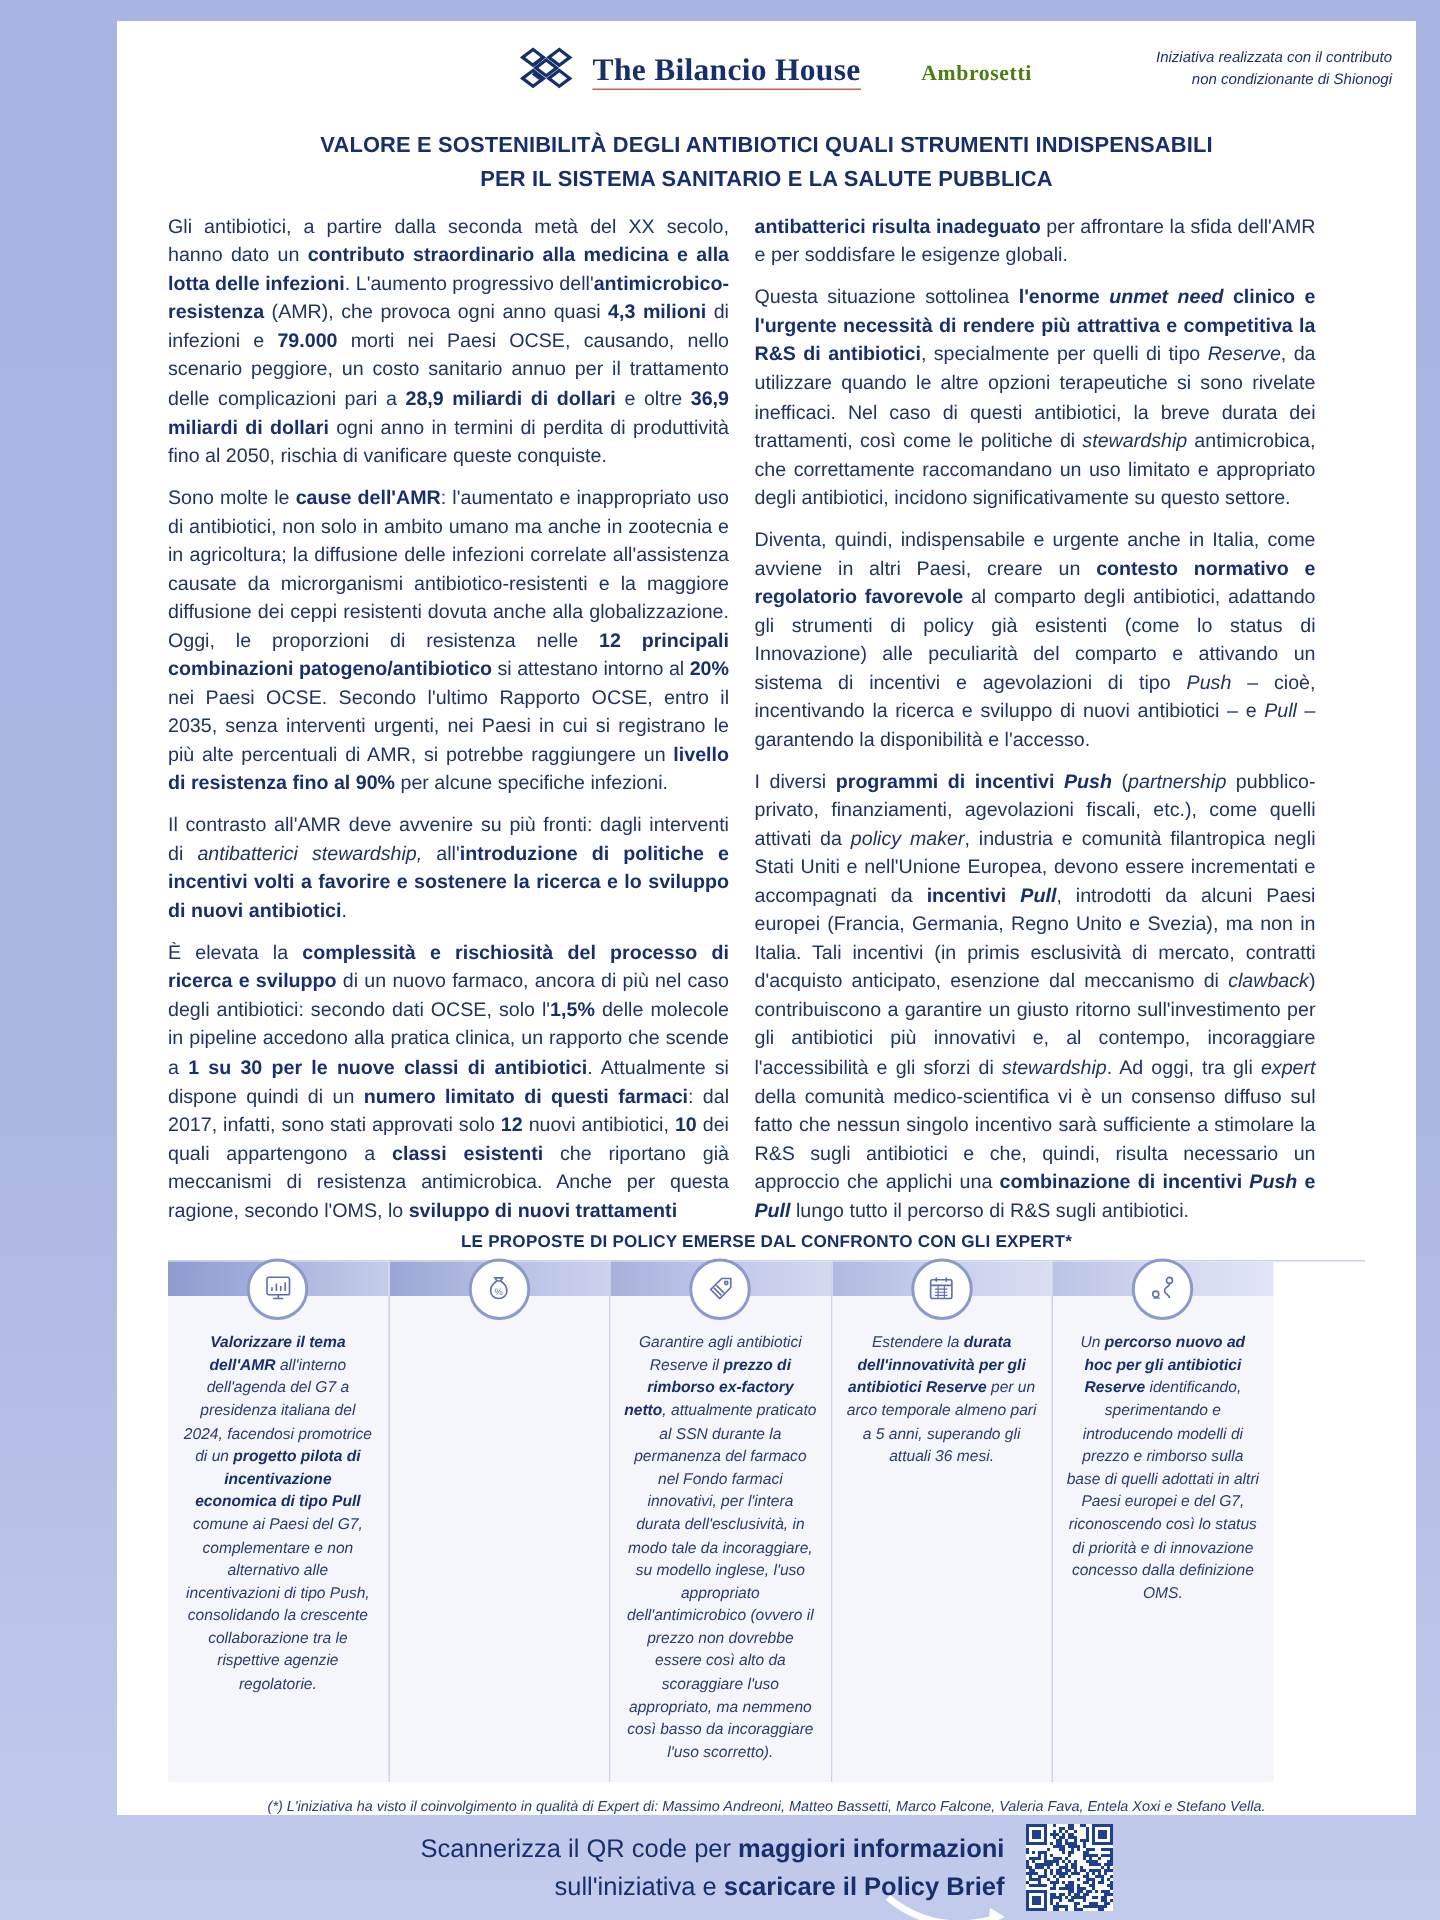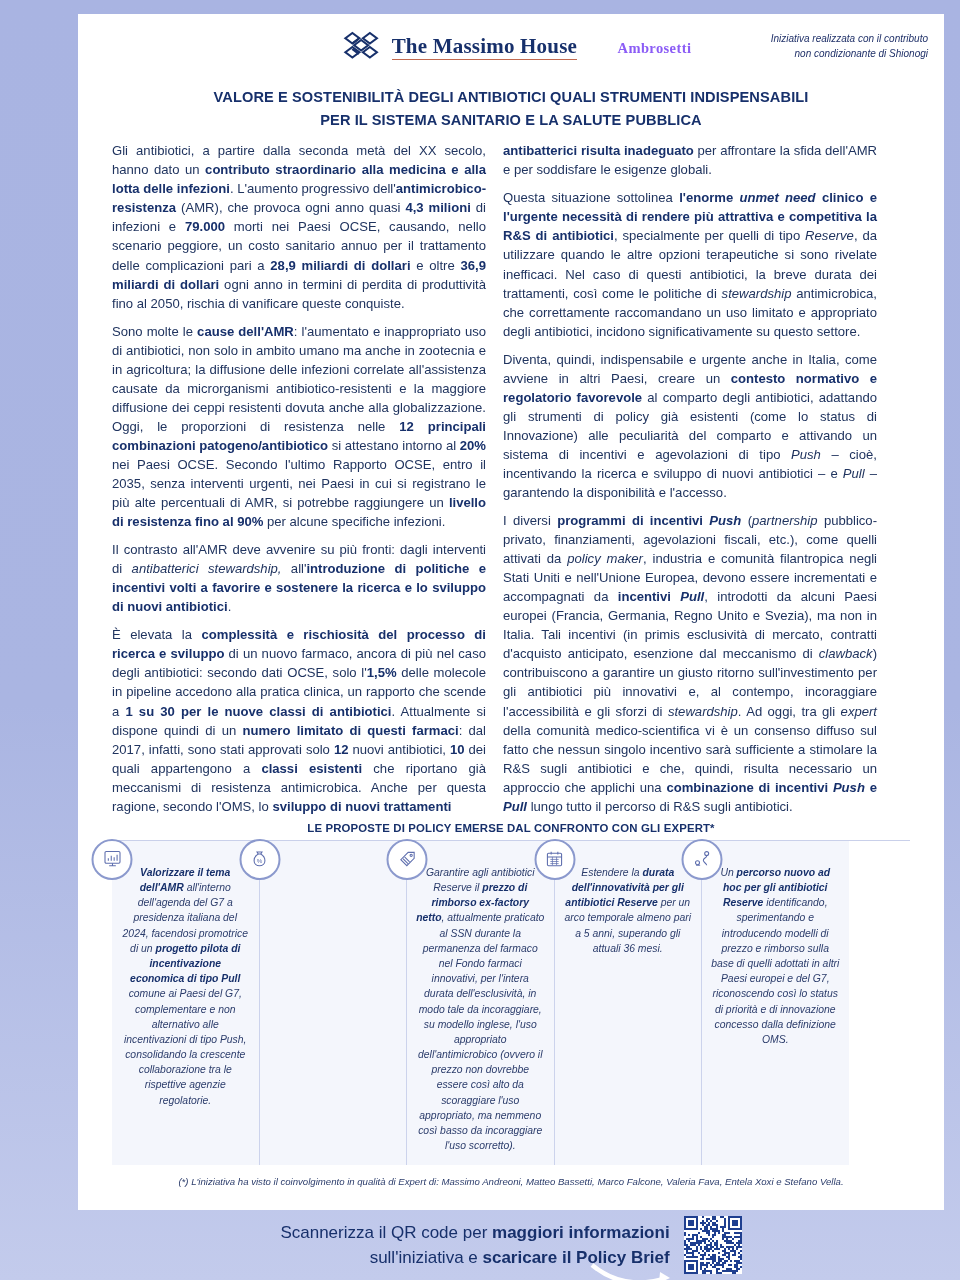--- a/index.html
+++ b/index.html
@@ -33,21 +33,21 @@
   }
   .logo-mark{width:42px;height:34px;flex:none;}
   .logo-text{line-height:1.02;}
   .logo-top{
     font-family:"Liberation Serif", serif;
     font-size:21px;font-weight:700;color:#17306b;letter-spacing:.2px;
     border-bottom:1.6px solid #c0694f;padding-bottom:1px;
   }
   .logo-bottom{
     font-family:"Liberation Serif", serif;
-    font-size:14.5px;font-weight:700;color:#8b5cf6;
+    font-size:14.5px;font-weight:700;color:#4d7c0f;
     text-align:left;margin-top:2px;letter-spacing:.4px;margin-left:36px;
   }
   .credit{
     position:absolute;right:16px;top:18px;
     text-align:right;font-style:italic;font-size:10px;
     color:#1f3068;line-height:1.45;
   }
   
   .title{
     text-align:center;
@@ -88,21 +88,21 @@
   }
   .cards{
     display:flex;
     margin:0 34px;
     border-top:1px solid #c9d0ea;
     position:relative;
   }
   .card{
     width:146.5px;
     position:relative;
-    display:flex;
+    display:flex;flex-direction:column;
     background:#f4f6fc;
     border-right:1px solid #ccd3ec;
     min-height:300px;
   }
   .card:last-child{border-right:none;}
   .card-bar{
     height:23px;
     background:linear-gradient(90deg,#8e9ccf 0%, #9fabd8 35%, #c6cdea 100%);
     position:relative;
   }
@@ -171,21 +171,21 @@
               <path d="M25 9 L33 3 L41 9 L33 15 Z"></path>
               <path d="M25 25 L33 19 L41 25 L33 31 Z"></path>
             </g>
             <g fill="#17306b">
               <path d="M12 14 L20 8 L20 11 L14 16 Z"></path>
               <path d="M12 22 L20 28 L20 25 L14 20 Z"></path>
             </g>
           </svg>
         </span>
         <span class="logo-text">
-          <span class="logo-top">The Massimo House</span>
+          <span class="logo-top">The Bilancio House</span>
           <span class="logo-bottom">Ambrosetti</span>
         </span>
       </div>
       <div class="credit">
         <div>Iniziativa realizzata con il contributo</div>
         <div>non condizionante di Shionogi</div>
       </div>
     </div>
 
     <div class="title">

